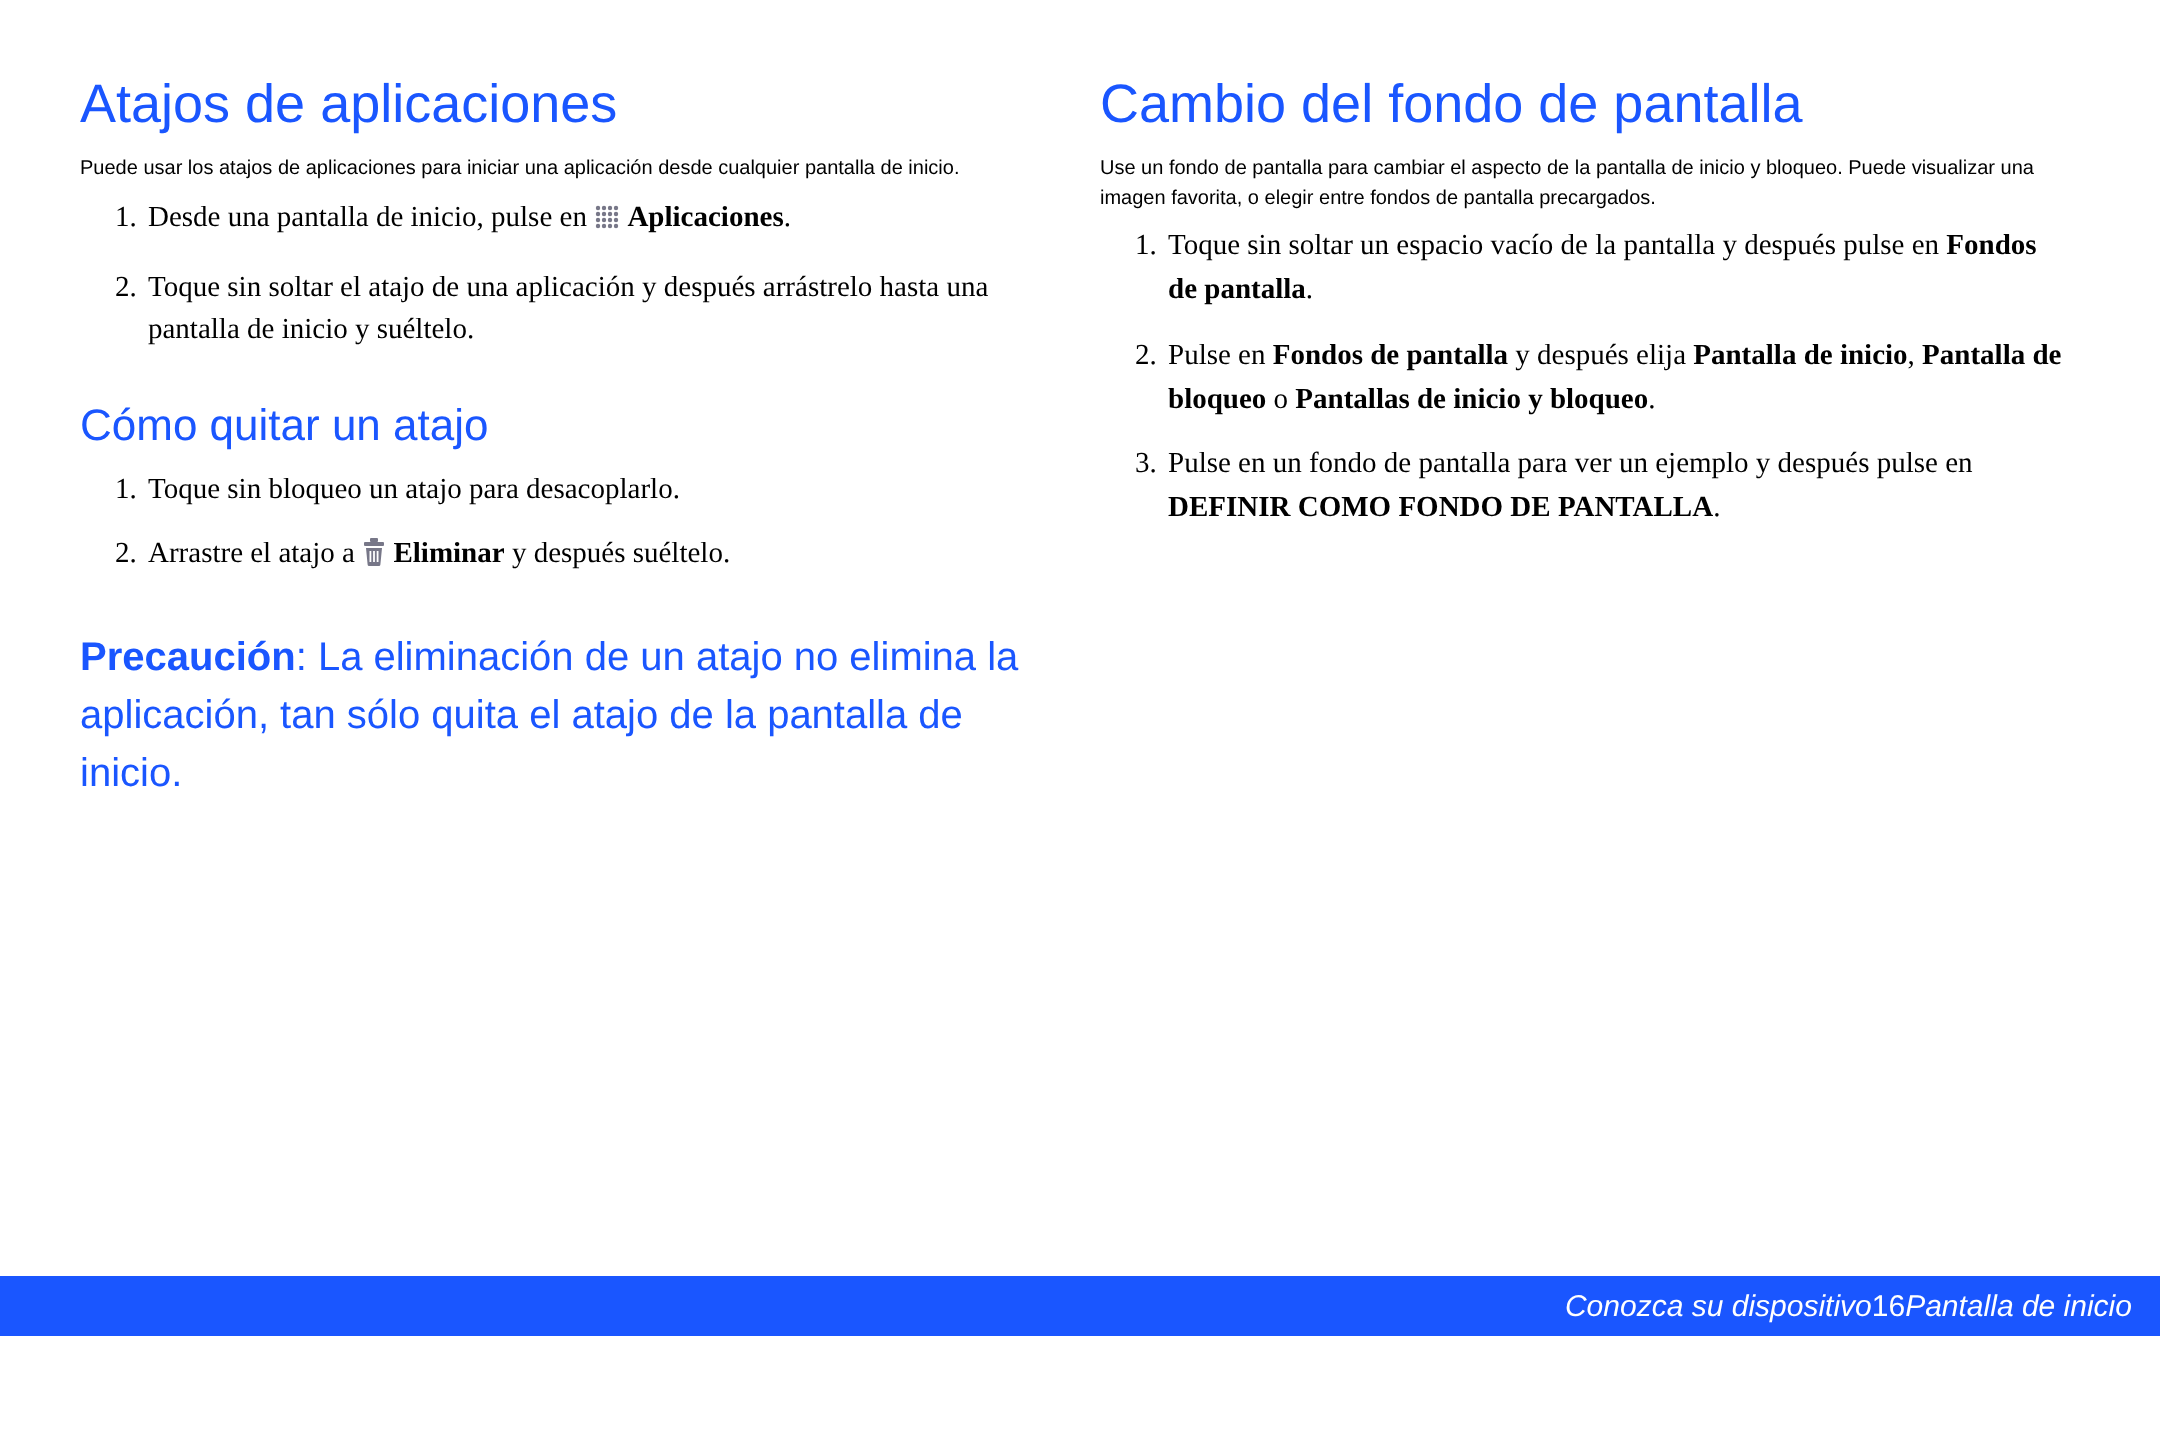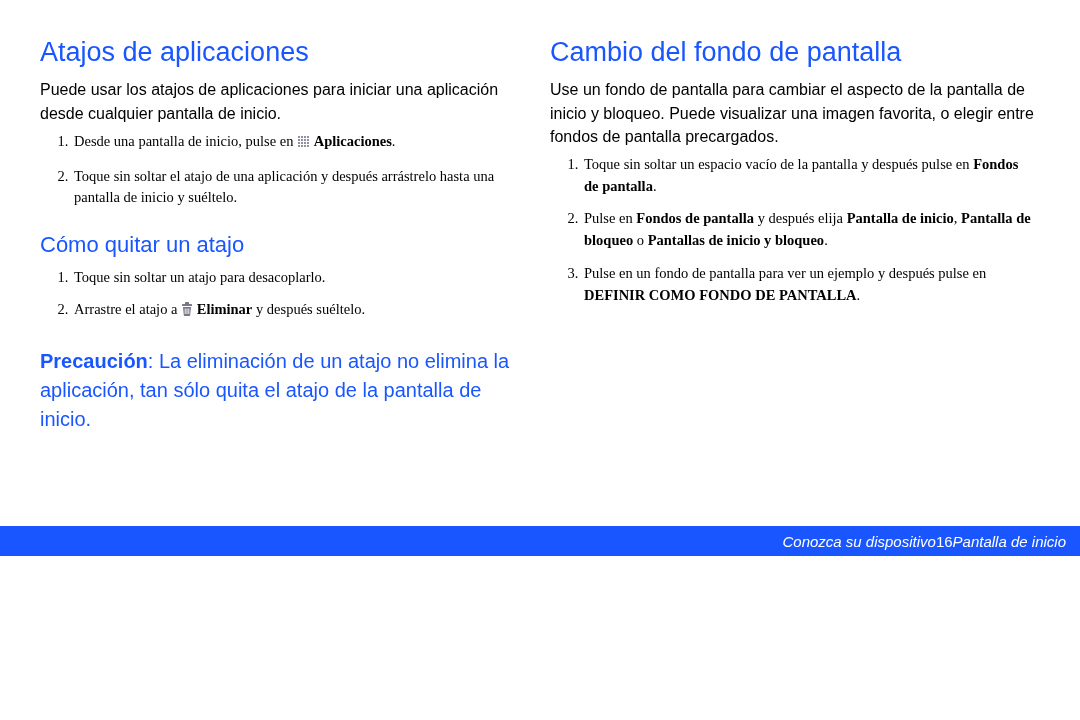--- a/index.html
+++ b/index.html
@@ -1,22 +1,22 @@
 <!DOCTYPE html>
 <html><head>
   <meta charset="utf-8">
   <style>
     * { margin: 0; padding: 0; box-sizing: border-box; }
     html, body { width: 1080px; height: 720px; font-family: Arial, Helvetica, sans-serif; background: #fff; }
-    .page { width: 1080px; height: 556px; position: relative; padding: 36px 40px 0 40px; }
+    .page { width: 1080px; height: 668px; position: relative; padding: 36px 40px 0 40px; }
     .cols { display: flex; gap: 20px; height: 638px; }
     .col { flex: 1; }
     h1 { color: #1a56ff; font-weight: 400; font-size: 27px; margin-bottom: 10px; line-height: 1.2; }
     h2 { color: #1a56ff; font-weight: 400; font-size: 22px; margin-top: 22px; margin-bottom: 8px; line-height: 1.25; }
-    p.body { color: #000; font-size: 16px; line-height: 1.45; margin-bottom: 6px; }
+    p.body { color: #000; font-size: 10px; line-height: 1.45; margin-bottom: 6px; }
     ol { list-style: decimal; padding-left: 32px; margin-top: 6px; font-family: Liberation Serif, serif; }
     ol li { font-size: 14.5px; line-height: 1.5; margin-bottom: 11px; color: #000; padding-left: 2px; padding-right: 6px; }
     b { font-weight: 700; }
     .caution-b { color: #1a56ff; font-weight: 700; }
     .caution { color: #1a56ff; font-size: 20px; line-height: 1.45; margin-top: 24px; }
     .grid-icon { display: inline-block; vertical-align: -2px; }
     .trash-icon { display: inline-block; vertical-align: -2px; }
     .footer { position: absolute; bottom: 0; left: 0; right: 0; height: 30px; background: #1a56ff; color: #fff; display: flex; align-items: center; justify-content: flex-end; padding: 0 14px; font-style: italic; font-size: 15px; }
     .footer .center { font-style: normal; }
   </style>
@@ -51,21 +51,21 @@
                   <circle cx="11" cy="11" r="1.1"></circle>
                 </g>
               </svg></span>
           <b>Aplicaciones</b><span>.</span>
         </li>
         <li>Toque sin soltar el atajo de una aplicación y después arrástrelo hasta una pantalla de inicio y suéltelo.</li>
       </ol>
 
       <h2>Cómo quitar un atajo</h2>
       <ol>
-        <li>Toque sin soltar un atajo para desacoplarlo.</li>
+        <li>Toque sin bloqueo un atajo para desacoplarlo.</li>
         <li>
           <span>Arrastre el atajo a </span><span class="trash-icon"><svg width="12" height="14" viewBox="0 0 12 14">
                 <g fill="#778">
                   <rect x="1" y="2" width="10" height="2" rx="0.5"></rect>
                   <rect x="4" y="0" width="4" height="2" rx="0.5"></rect>
                   <path d="M2 5 h8 l-0.8 8.2 a0.8 0.8 0 0 1 -0.8 0.8 h-4.8 a0.8 0.8 0 0 1 -0.8 -0.8 Z"></path>
                 </g>
                 <g stroke="#fff" stroke-width="0.9">
                   <line x1="4.2" y1="6.5" x2="4.2" y2="12"></line>
                   <line x1="6" y1="6.5" x2="6" y2="12"></line>

